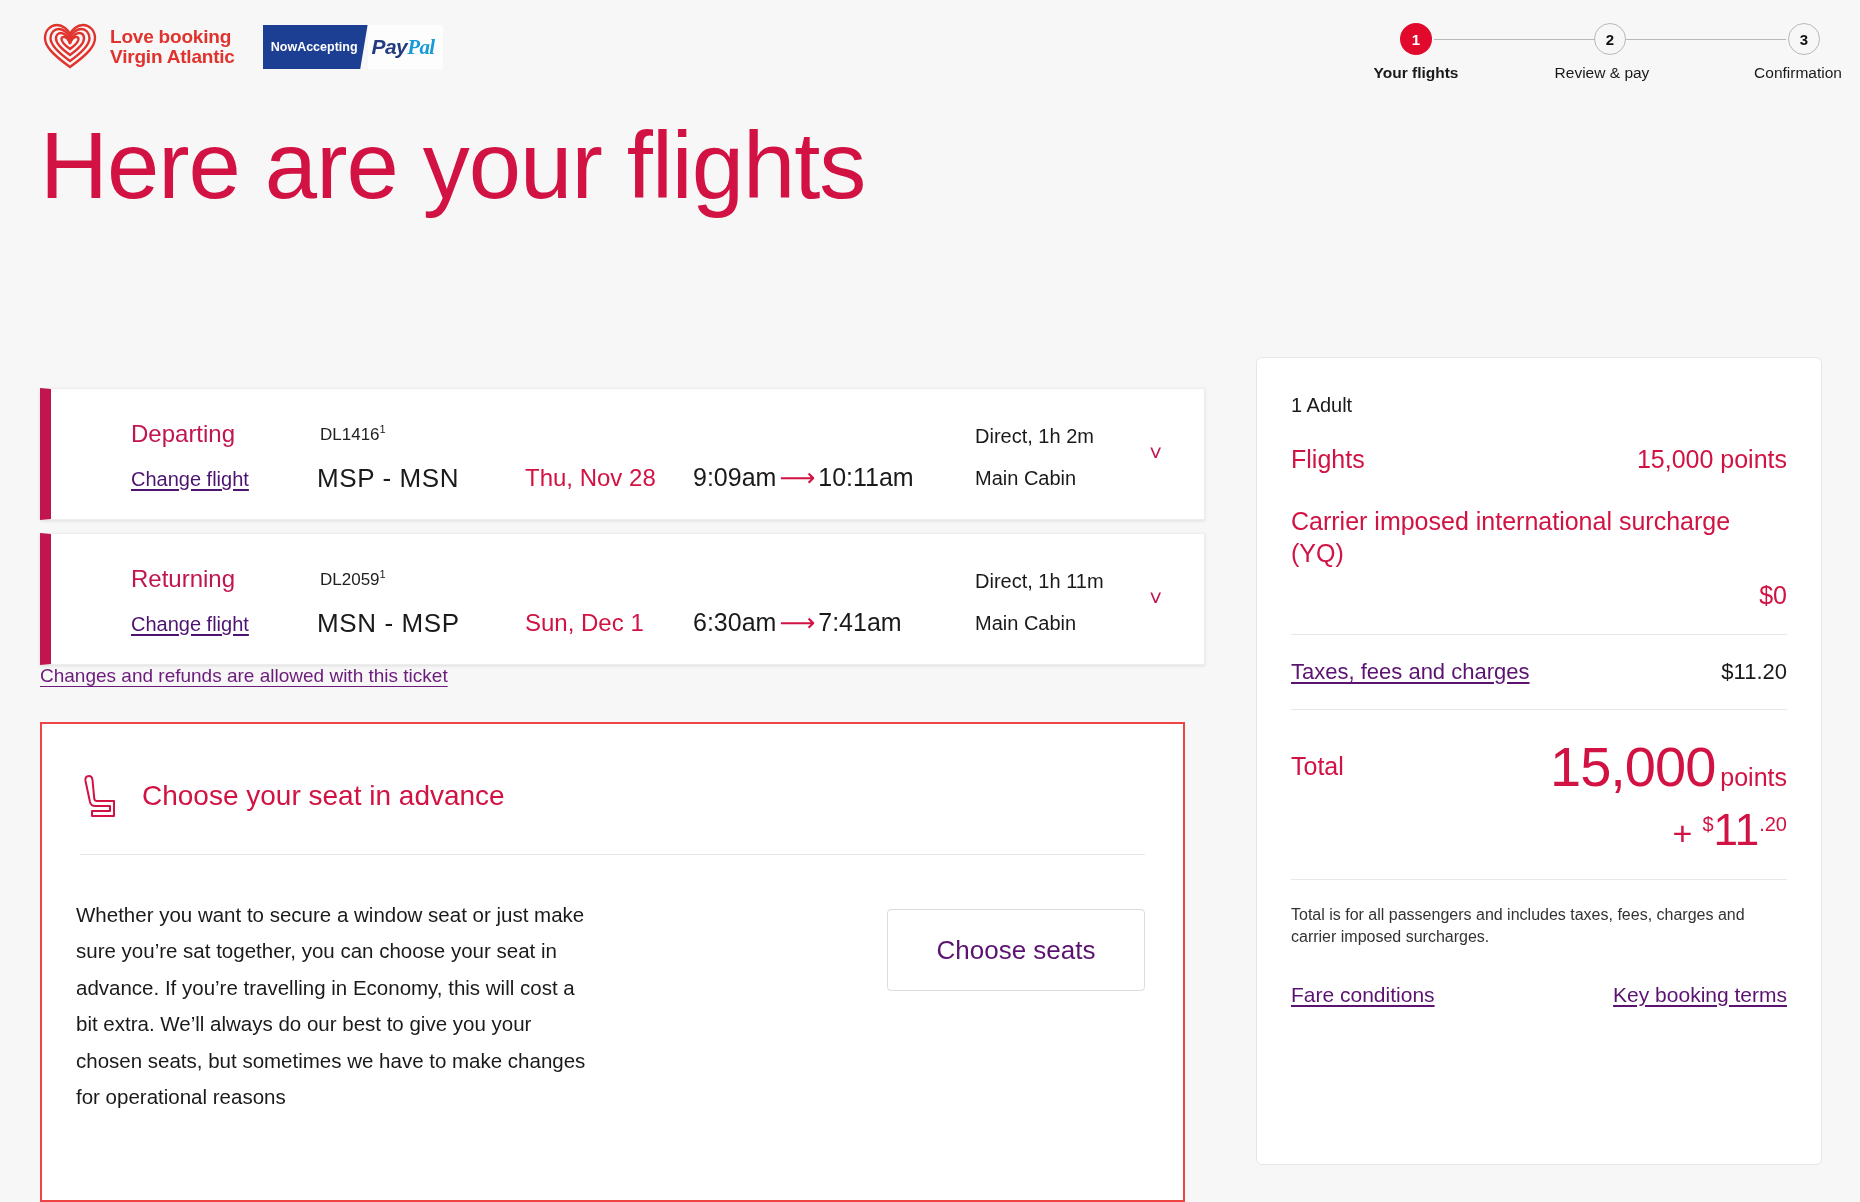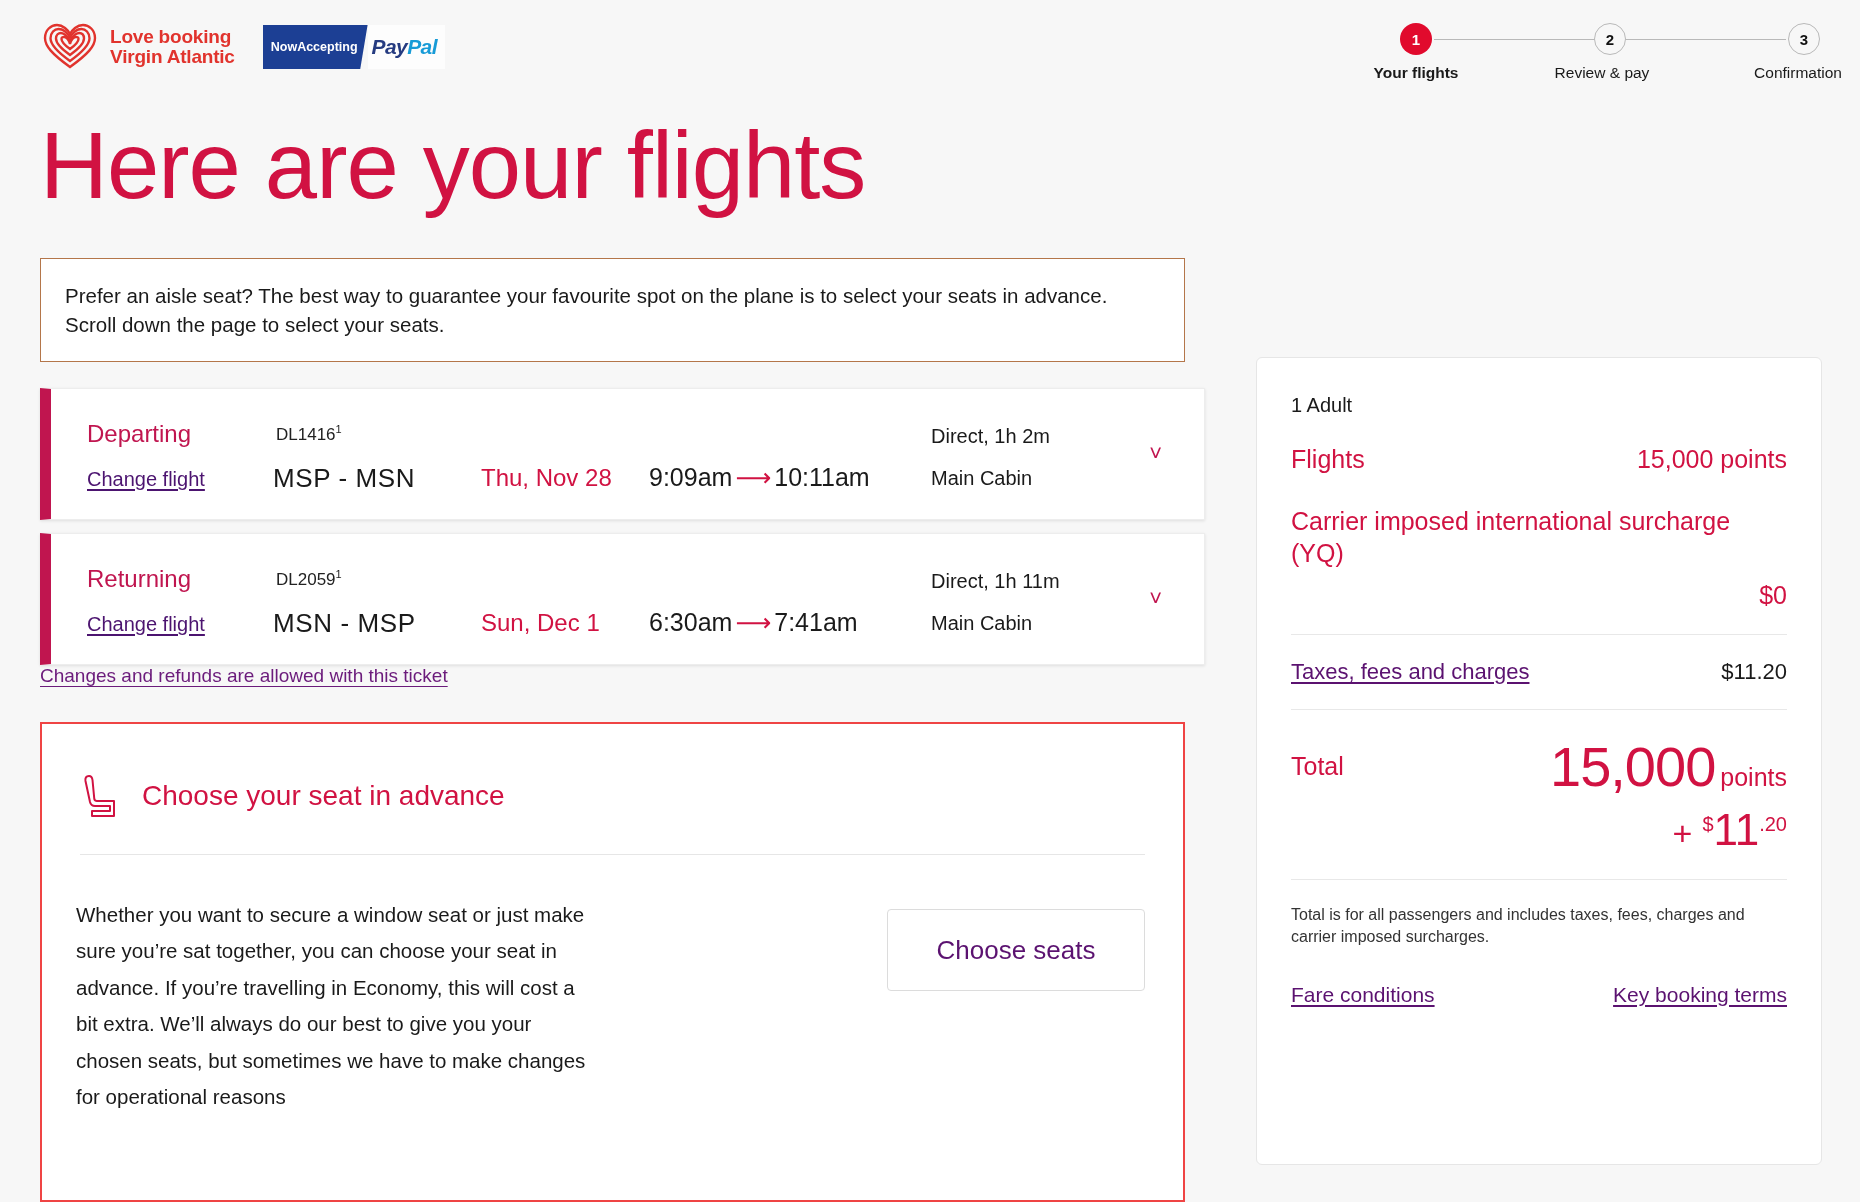--- a/index.html
+++ b/index.html
@@ -18,21 +18,21 @@
   .brand-words { display: flex; flex-direction: column; line-height: 1.06; }
   .brand-words span { color: #e1332d; font-size: 19px; font-weight: bold; letter-spacing: -0.2px; }
   .paypal-badge { display: flex; align-items: stretch; height: 44px; margin-left: 16px; }
   .pp-now { background: #1c3f94; color: #fff; font-size: 12.5px; font-weight: bold;
             padding: 4px 10px 4px 8px; display: flex; flex-direction: row;
             align-items: center; justify-content: center; line-height: 1.12;
             clip-path: polygon(0 0, 100% 0, 93% 100%, 0 100%); min-width: 74px; }
   .pp-logo { background: #fdfdfd; display: flex; align-items: center; padding: 0 8px 0 4px;
              font-size: 21px; font-weight: bold; font-style: italic; letter-spacing: -0.6px; }
   .pp-logo .p1 { color: #253b80; }
-  .pp-logo .p2 { color: #179bd7; }
+  .pp-logo .p2 { color: #179bd7; font-family: Liberation Serif, serif; }
 
   
   .stepper { position: absolute; right: 40px; top: 22px; width: 420px; }
   .step-row { position: relative; display: flex; justify-content: space-between; align-items: center; height: 34px; }
   .step-line { position: absolute; left: 34px; right: 34px; top: 17px; height: 1px; background: #b9b9b9; }
   .circle { position: relative; z-index: 2; width: 32px; height: 32px; border-radius: 50%;
             display: flex; align-items: center; justify-content: center;
             font-size: 15px; font-weight: bold; background: #f7f7f7; }
   .circle.active { background: #e10a2d; color: #fff; border: none; }
   .circle.idle { border: 1px solid #b9b9b9; color: #111; }
@@ -49,21 +49,21 @@
 
   
   .notice { position: absolute; left: 40px; top: 258px; width: 1145px; min-height: 96px;
             border: 1.5px solid #b4764a; background: #fff; padding: 22px 24px; }
   .notice p { font-size: 20.5px; color: #1a1a1a; line-height: 1.42; }
 
   
   .flights { position: absolute; left: 40px; top: 388px; width: 1165px; }
   .flight-card { position: relative; background: #fff; border: 1px solid #ededed;
                  border-left: 11px solid #c0154f; height: 132px; margin-bottom: 13px;
-                 box-shadow: 0 1px 3px rgba(0,0,0,0.10); display: flex; align-items: center; }
+                 box-shadow: 0 1px 3px rgba(0,0,0,0.10); display: flex; align-items: center; padding-left: 44px; }
   .fc-inner { position: relative; width: 100%; height: 100%; }
   .fc-dir { position: absolute; left: 36px; top: 31px; font-size: 24px; color: #c0154f; }
   .fc-change { position: absolute; left: 36px; top: 79px; font-size: 20px; color: #4c1470;
                text-decoration: underline; text-underline-offset: 3px; }
   .fc-num { position: absolute; left: 225px; top: 34px; font-size: 17px; color: #222; }
   .fc-num sup { font-size: 11px; }
   .fc-route { position: absolute; left: 222px; top: 74px; font-size: 26px; color: #1a1a1a; letter-spacing: 0.6px; }
   .fc-date { position: absolute; left: 430px; top: 75px; font-size: 24px; color: #d11242; }
   .fc-times { position: absolute; left: 598px; top: 74px; font-size: 25px; color: #1a1a1a;
               display: flex; align-items: center; gap: 2px; }
@@ -160,23 +160,20 @@
       <div class="labels">
         <div class="lb1 current">Your flights</div>
         <div class="lb2">Review &amp; pay</div>
         <div class="lb3">Confirmation</div>
       </div>
     </div>
   </div>
 
   <h1 class="headline">Here are your flights</h1>
 
-  <div class="notice">
-    <p>Prefer an aisle seat? The best way to guarantee your favourite spot on the plane is to select your seats in advance. Scroll down the page to select your seats.</p>
-  </div>
 
   <div class="flights">
 
     <div class="flight-card">
       <div class="fc-inner">
         <div class="fc-dir">Departing</div>
         <a class="fc-change">Change flight</a>
         <div class="fc-num"><span>DL1416</span><sup>1</sup></div>
         <div class="fc-route">
           <span>MSP</span>

